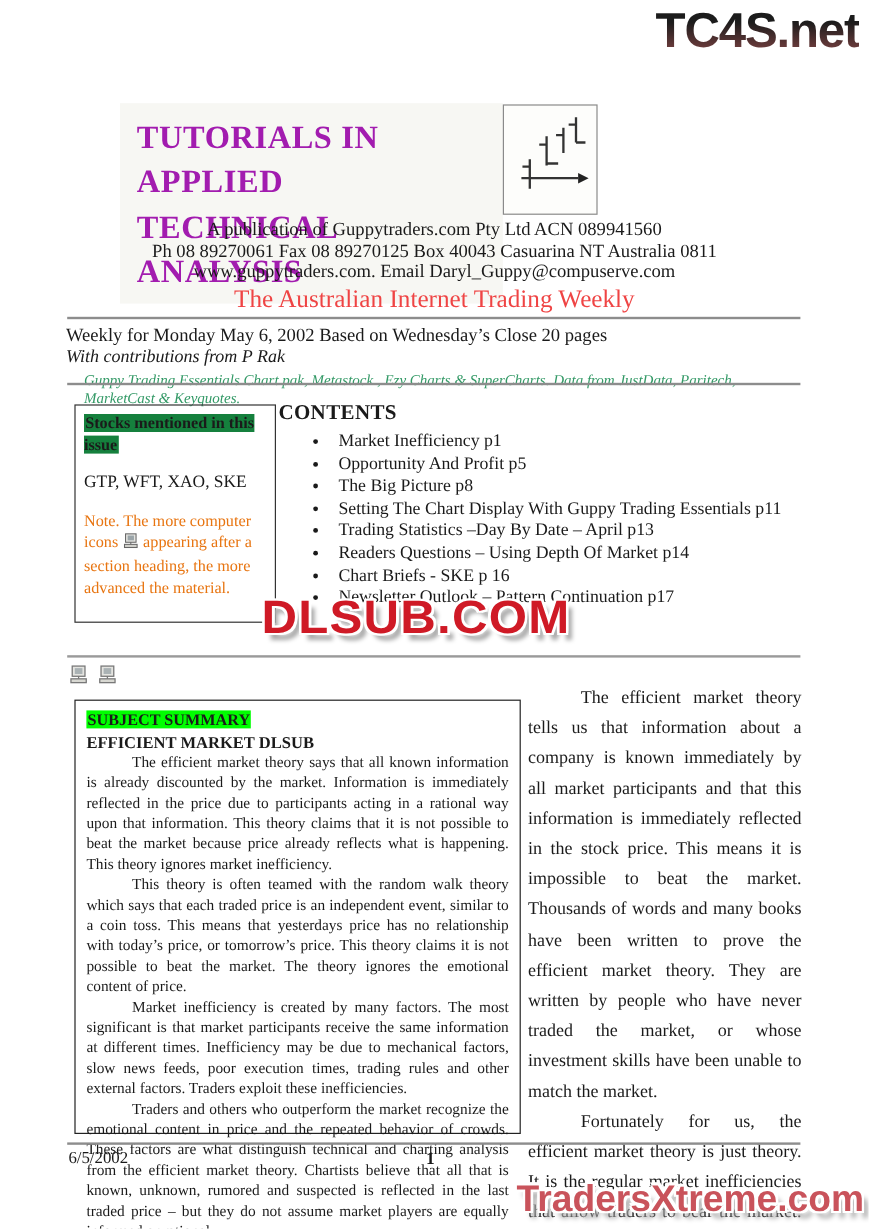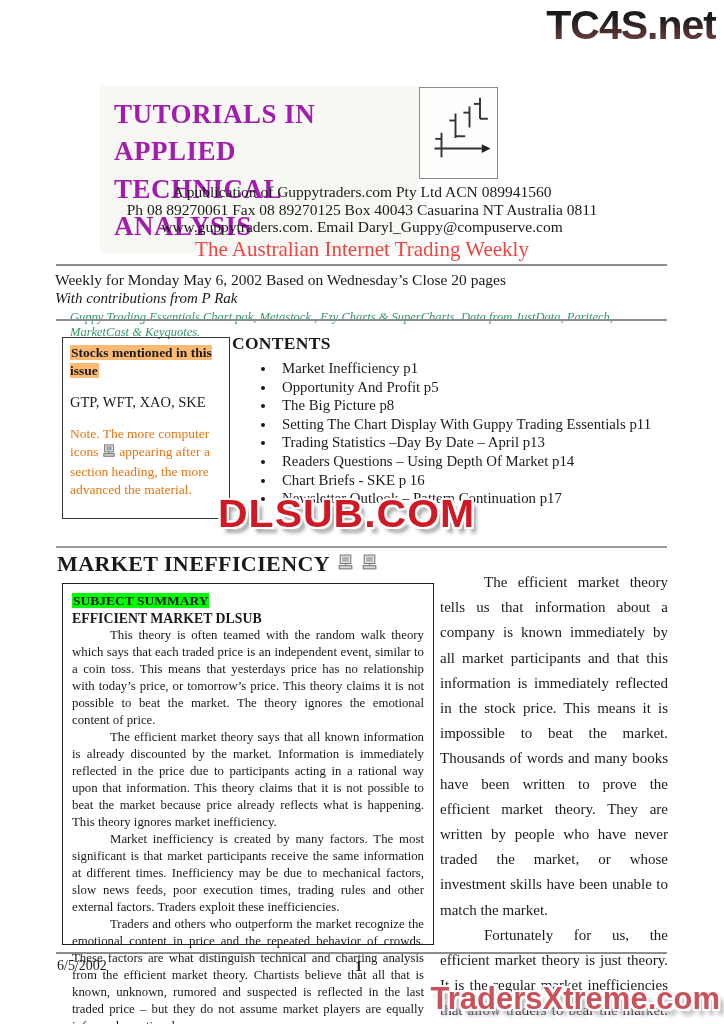--- a/index.html
+++ b/index.html
@@ -32,21 +32,21 @@
   .r1{top:264px}.r2{top:319px}.r3{top:546px;background:#9a9a9a}.r4{top:952px}
   .weekblock{position:absolute;left:55px;top:271px;width:614px;}
   .weekly{font-size:15.5px;}
   .contrib{font-size:15px;font-style:italic;margin-top:1px;}
   .sources{font-size:12.5px;font-style:italic;color:#339966;margin-top:3px;margin-left:15px;}
   
   .sidebox{
     position:absolute;left:62px;top:337px;width:152px;height:168px;
     border:1px solid #333;padding:6px 7px;font-size:13.5px;
   }
-  .sidehead{display:inline;background:#fdba74;font-weight:bold;line-height:18px;padding:0 1px;}
+  .sidehead{display:inline;background:#15803d;font-weight:bold;line-height:18px;padding:0 1px;}
   .stocks{margin-top:14px;font-size:14.5px;}
   .sidenote{margin-top:14px;color:#e87511;line-height:18px;}
   
   .contents{position:absolute;left:232px;top:333px;width:436px;}
   .contents h2{margin:0;font-size:17.5px;letter-spacing:.3px;}
   .contents ul{margin:5px 0 0 0;padding-left:44px;}
   .contents li{font-size:14.8px;line-height:18.6px;padding-left:6px;}
   
   .stamp{
     font-family:"Liberation Sans","DejaVu Sans",sans-serif;font-weight:900;
@@ -152,21 +152,20 @@
       <li>Chart Briefs - SKE p 16</li>
       <li>Newsletter Outlook – Pattern Continuation p17</li>
     </ul>
   </div>
 
   <div class="stamp dlsub">DLSUB.COM</div>
 
   <div class="rule r3"></div>
 
   <div class="arthead">
-    <span>MARKET INEFFICIENCY</span>
     <span class="cicon">
       <svg width="17" height="17" viewBox="0 0 16 16">
         <rect x="3" y="1" width="10" height="8" fill="#e4e4e0" stroke="#777"></rect>
         <rect x="5" y="2.6" width="6" height="4.6" fill="#aab2b4"></rect>
         <line x1="8" y1="9" x2="8" y2="11" stroke="#777"></line>
         <rect x="2" y="11" width="12" height="3" fill="#d8d8d2" stroke="#777"></rect>
       </svg>
     </span>
     <span class="cicon">
       <svg width="17" height="17" viewBox="0 0 16 16">
@@ -174,22 +173,22 @@
         <rect x="5" y="2.6" width="6" height="4.6" fill="#aab2b4"></rect>
         <line x1="8" y1="9" x2="8" y2="11" stroke="#777"></line>
         <rect x="2" y="11" width="12" height="3" fill="#d8d8d2" stroke="#777"></rect>
       </svg>
     </span>
   </div>
 
   <div class="leftbox">
     <span class="sumlabel">SUBJECT SUMMARY</span>
     <div class="sumtitle">EFFICIENT MARKET DLSUB</div>
+    <p>The efficient market theory says that all known information is already discounted by the market. Information is immediately reflected in the price due to participants acting in a rational way upon that information. This theory claims that it is not possible to beat the market because price already reflects what is happening. This theory ignores market inefficiency.</p>
     <p>This theory is often teamed with the random walk theory which says that each traded price is an independent event, similar to a coin toss. This means that yesterdays price has no relationship with today’s price, or tomorrow’s price. This theory claims it is not possible to beat the market. The theory ignores the emotional content of price.</p>
-    <p>The efficient market theory says that all known information is already discounted by the market. Information is immediately reflected in the price due to participants acting in a rational way upon that information. This theory claims that it is not possible to beat the market because price already reflects what is happening. This theory ignores market inefficiency.</p>
     <p>Market inefficiency is created by many factors. The most significant is that market participants receive the same information at different times. Inefficiency may be due to mechanical factors, slow news feeds, poor execution times, trading rules and other external factors. Traders exploit these inefficiencies.</p>
     <p>Traders and others who outperform the market recognize the emotional content in price and the repeated behavior of crowds. These factors are what distinguish technical and charting analysis from the efficient market theory. Chartists believe that all that is known, unknown, rumored and suspected is reflected in the last traded price – but they do not assume market players are equally informed or rational.</p>
   </div>
 
   <div class="rightcol">
     <p>The efficient market theory tells us that information about a company is known immediately by all market participants and that this information is immediately reflected in the stock price. This means it is impossible to beat the market. Thousands of words and many books have been written to prove the efficient market theory. They are written by people who have never traded the market, or whose investment skills have been unable to match the market.</p>
     <p>Fortunately for us, the efficient market theory is just theory. It is the regular market inefficiencies that allow traders to bear the market. Market inefficiencies include emotionally driven prices, the distortion of price activity as a result of greed and fear, the impact of</p>
   </div>
 
   <div class="rule r4"></div>

